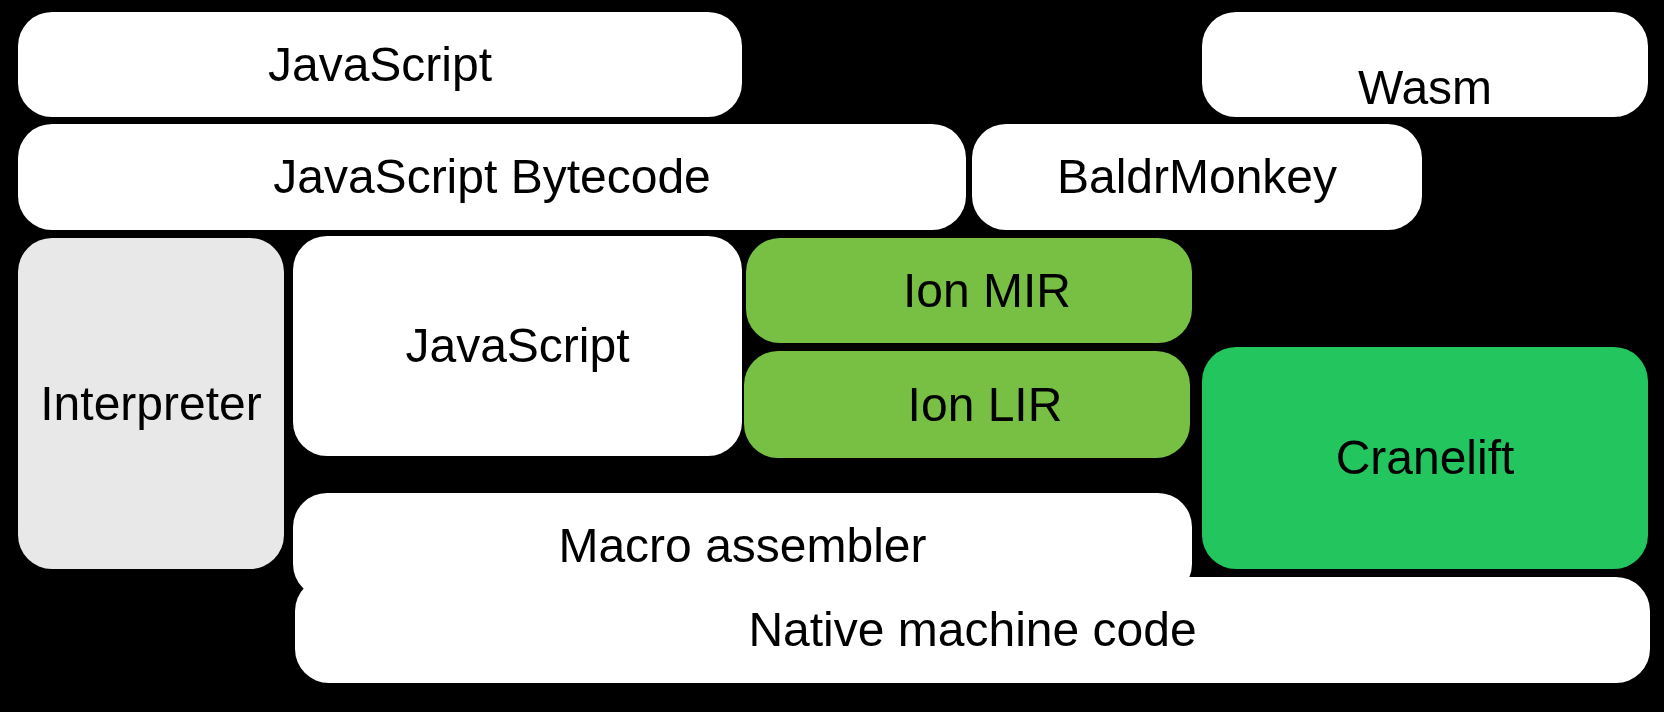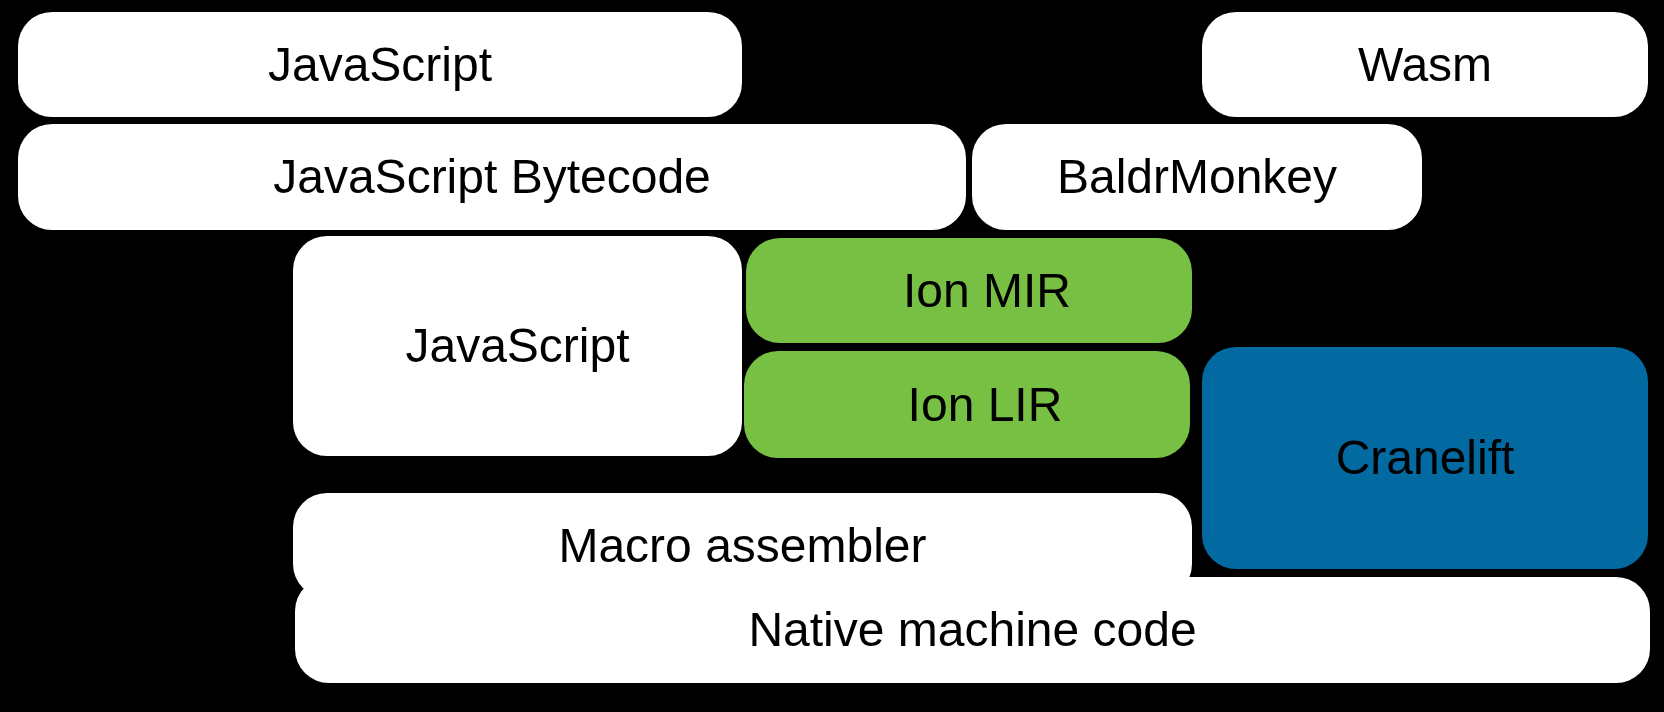--- a/index.html
+++ b/index.html
@@ -25,28 +25,28 @@
     display: flex;
     align-items: center;
     justify-content: center;
     text-align: center;
     font-size: 48px;
     line-height: 1.2;
     letter-spacing: 0;
   }
   .box.gray  { background: #E8E8E8; }
   .box.green { background: #77C043; padding-left: 36px; }
-  .box.pink  { background: #0369a1; }
+  .box.pink  { background: #22c55e; }
 
   .multiline { flex-direction: column; }
 
   
   #b-javascript { left: 18px;   top: 12px;  width: 724px;  height: 105px; }
   #b-asmjs      { left: 746px;  top: 12px;  width: 446px;  height: 105px; }
-  #b-wasm       { left: 1202px; top: 12px;  width: 446px;  height: 105px; }
+  #b-wasm       { left: 1202px; top: 12px;  width: 446px;  height: 105px; align-items: flex-end; }
 
   
   #b-bytecode    { left: 18px;  top: 124px; width: 948px;  height: 106px; }
   #b-baldrmonkey { left: 972px; top: 124px; width: 450px;  height: 106px; }
 
   
   #b-interpreter { left: 18px;   top: 238px; width: 266px;  height: 331px; }
   #b-baseline    { left: 293px;  top: 236px; width: 449px;  height: 220px; }
   #b-ionmir      { left: 746px;  top: 238px; width: 446px;  height: 105px; }
   #b-ionlir      { left: 744px;  top: 351px; width: 446px;  height: 107px; }
@@ -71,20 +71,23 @@
   </div>
 
   <div class="box" id="b-baldrmonkey">
     <span>BaldrMonkey</span>
   </div>
 
   <div class="box" id="b-bytecode">
     <span>JavaScript Bytecode</span>
   </div>
 
+  <div class="box gray" id="b-interpreter">
+    <span>Interpreter</span>
+  </div>
 
   <div class="box multiline" id="b-baseline">
     <span>JavaScript</span>
   </div>
 
   <div class="box green" id="b-ionmir">
     <span>Ion MIR</span>
   </div>
 
   <div class="box green" id="b-ionlir">

